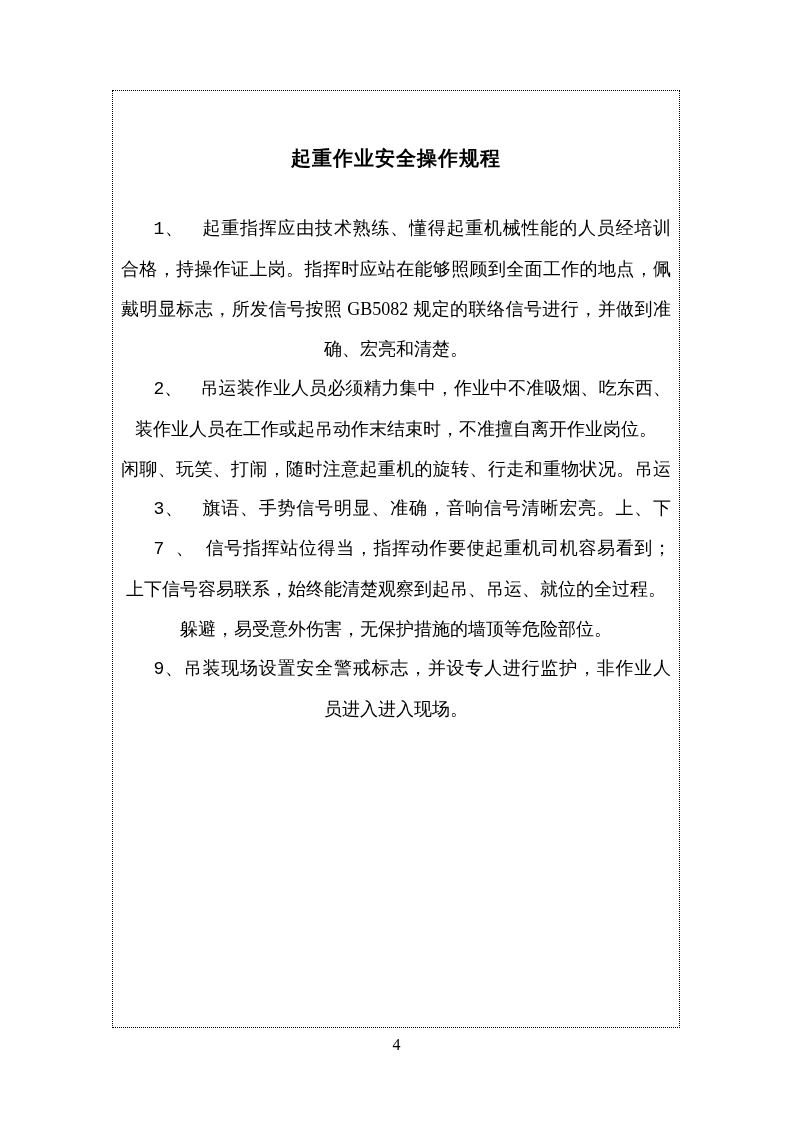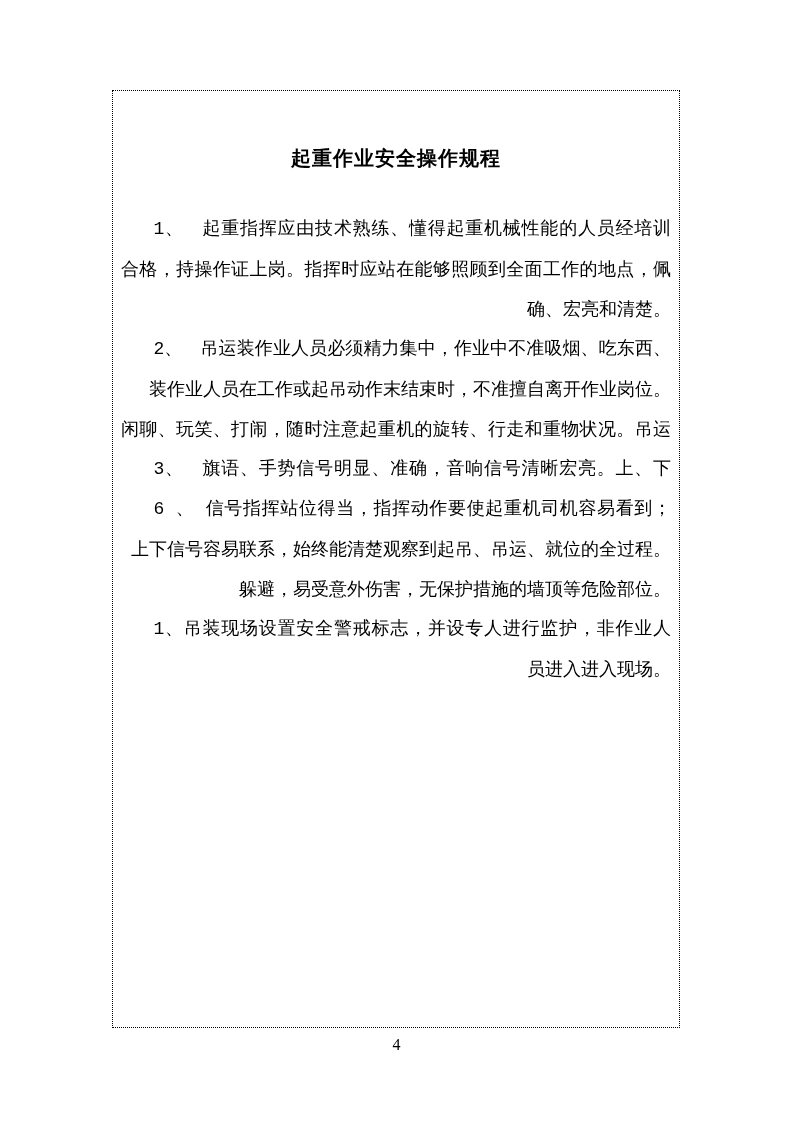--- a/index.html
+++ b/index.html
@@ -34,21 +34,21 @@
     text-align: center;
     letter-spacing: 1px;
   }
   .title-gap { height: 31px; }
   .para { margin: 0; padding: 0; }
   .line {
     line-height: 40px;
     font-size: 18px;
     white-space: nowrap;
     overflow: hidden;
-    text-align: right;
+    text-align: center;
   }
   .line.fill {
     text-align: justify;
     text-align-last: justify;
   }
   .line.indent { text-indent: 1.8em; font-family: Liberation Mono, monospace; }
   .page-number {
     position: absolute;
     top: 1034px;
     left: 0;
@@ -65,44 +65,45 @@
 
   <div class="bordered">
 
     <div class="doc-title">起重作业安全操作规程</div>
 
     <div class="title-gap"></div>
 
     <div class="para">
       <div class="line fill indent">1、　起重指挥应由技术熟练、懂得起重机械性能的人员经培训</div>
       <div class="line fill">合格，持操作证上岗。指挥时应站在能够照顾到全面工作的地点，佩</div>
+      <div class="line fill">戴明显标志，所发信号按照 GB5082 规定的联络信号进行，并做到准</div>
       <div class="line">确、宏亮和清楚。</div>
     </div>
 
     <div class="para">
       <div class="line fill indent">2、　吊运装作业人员必须精力集中，作业中不准吸烟、吃东西、</div>
       <div class="line">装作业人员在工作或起吊动作末结束时，不准擅自离开作业岗位。</div>
       <div class="line fill">闲聊、玩笑、打闹，随时注意起重机的旋转、行走和重物状况。吊运</div>
     </div>
 
     <div class="para">
       <div class="line fill indent">3、　旗语、手势信号明显、准确，音响信号清晰宏亮。上、下</div>
     </div>
 
     <div class="para">
-      <div class="line fill indent">6 、 信号指挥站位得当，指挥动作要使起重机司机容易看到；</div>
+      <div class="line fill indent">7 、 信号指挥站位得当，指挥动作要使起重机司机容易看到；</div>
       <div class="line">上下信号容易联系，始终能清楚观察到起吊、吊运、就位的全过程。</div>
     </div>
 
     <div class="para">
       <div class="line">躲避，易受意外伤害，无保护措施的墙顶等危险部位。</div>
     </div>
 
     <div class="para">
-      <div class="line fill indent">1、吊装现场设置安全警戒标志，并设专人进行监护，非作业人</div>
+      <div class="line fill indent">9、吊装现场设置安全警戒标志，并设专人进行监护，非作业人</div>
       <div class="line">员进入进入现场。</div>
     </div>
 
   </div>
 
   <div class="page-number">4</div>
 
 </div>
 
 </body></html>

